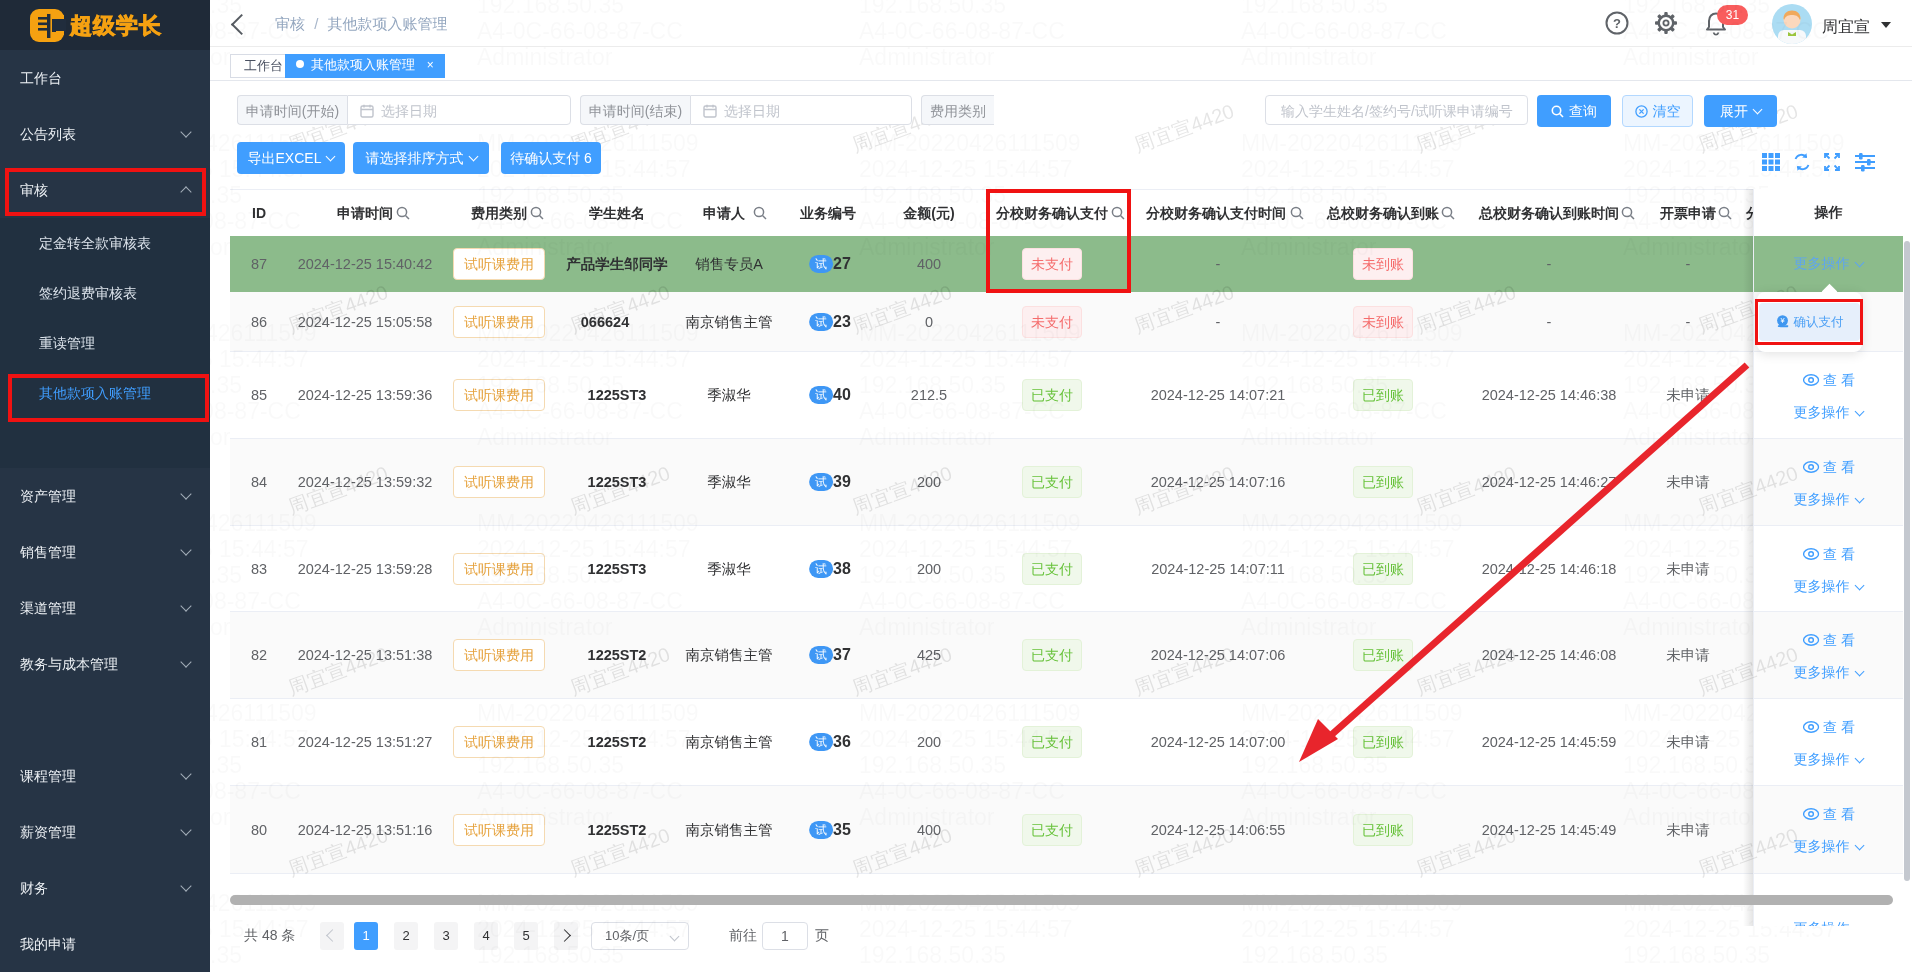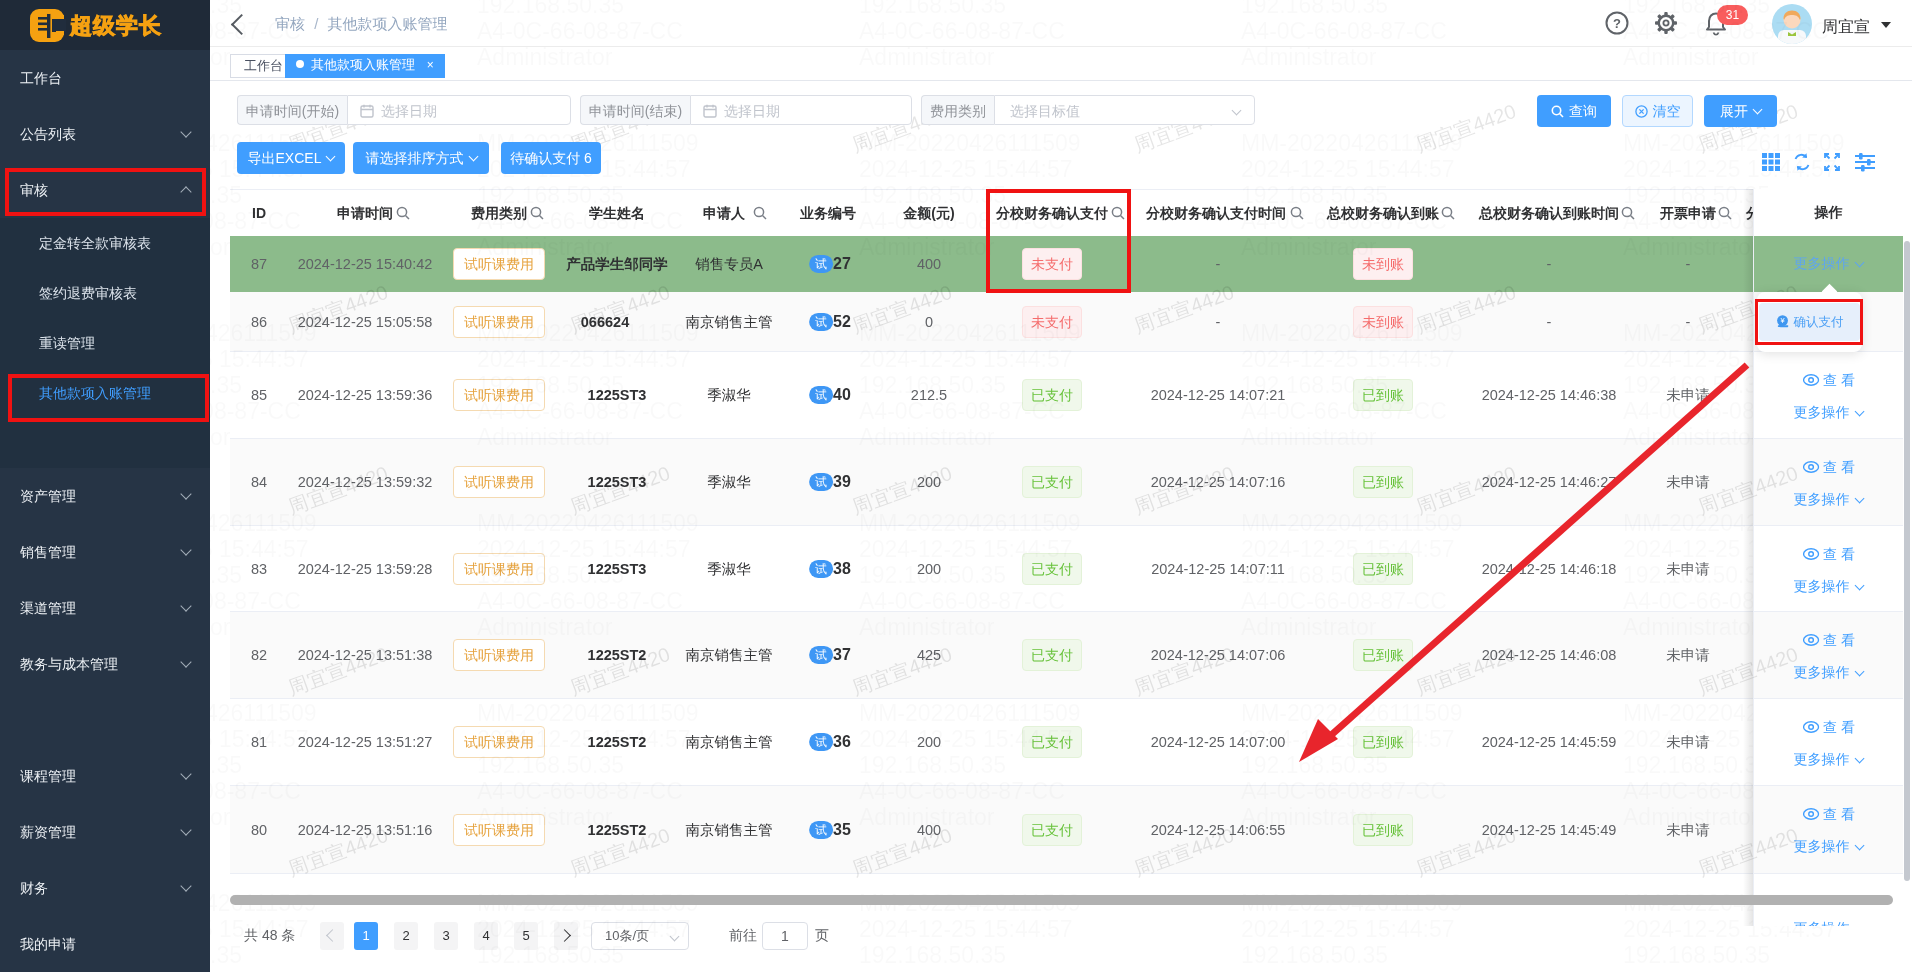--- a/index.html
+++ b/index.html
@@ -143,21 +143,21 @@
 <div class="inp" style="left:347px;width:224px"><svg width="14" height="14" style="position:absolute;left:12px;top:8px" viewBox="0 0 14 14">
         <rect x="1" y="2" width="12" height="11" rx="1.5" fill="none" stroke="#c0c4cc" stroke-width="1.4"></rect>
         <path d="M1 5.5 L13 5.5 M4 0.8 L4 3.5 M10 0.8 L10 3.5" stroke="#c0c4cc" stroke-width="1.4"></path>
       </svg><span style="margin-left:33px">选择日期</span></div>
 <div class="lbl" style="left:580px;width:110px">申请时间(结束)</div>
 <div class="inp" style="left:690px;width:222px"><svg width="14" height="14" style="position:absolute;left:12px;top:8px" viewBox="0 0 14 14">
         <rect x="1" y="2" width="12" height="11" rx="1.5" fill="none" stroke="#c0c4cc" stroke-width="1.4"></rect>
         <path d="M1 5.5 L13 5.5 M4 0.8 L4 3.5 M10 0.8 L10 3.5" stroke="#c0c4cc" stroke-width="1.4"></path>
       </svg><span style="margin-left:33px">选择日期</span></div>
 <div class="lbl" style="left:921px;width:73px">费用类别</div>
-<div class="inp" style="left:994px;width:261px"><span style="margin-left:15px">选择目标值</span><span class="gchev" style="position:absolute;right:14px;top:11px"></span></div>
+<div class="inp" style="left:1265px;width:263px;border-radius:4px"><span style="margin-left:15px">输入学生姓名/签约号/试听课申请编号</span></div>
 <div class="btn" style="left:1537px;top:95px;width:74px;height:32px;line-height:32px"><svg width="13" height="13" viewBox="0 0 13 13" style="vertical-align:-2px;margin-right:5px">
         <circle cx="5.5" cy="5.5" r="4.2" fill="none" stroke="#fff" stroke-width="1.6"></circle>
         <path d="M8.8 8.8 L12 12" stroke="#fff" stroke-width="1.6"></path>
       </svg>查询</div>
 <div class="btnl" style="left:1622px;top:95px;width:71px;height:32px;line-height:30px"><svg width="13" height="13" viewBox="0 0 13 13" style="vertical-align:-2px;margin-right:5px">
         <circle cx="6.5" cy="6.5" r="5.6" fill="none" stroke="#409eff" stroke-width="1.3"></circle>
         <path d="M4.4 4.4 L8.6 8.6 M8.6 4.4 L4.4 8.6" stroke="#409eff" stroke-width="1.3"></path>
       </svg>清空</div>
 <div class="btn" style="left:1704px;top:95px;width:73px;height:32px;line-height:32px">展开<span class="wchev"></span></div>
 
@@ -257,21 +257,21 @@
     <span class="c" style="left:1153px"><span class="tagr">未到账</span></span>
     <span class="c" style="left:1319px">-</span>
     <span class="c" style="left:1458px">-</span>
   </div>
   <div class="row" style="top:292px;height:59px;background:#fafafa">
     <span class="c" style="left:29px">86</span>
         <span class="c" style="left:135px">2024-12-25 15:05:58</span>
     <span class="c" style="left:269px"><span class="tago">试听课费用</span></span>
     <span class="c bold" style="left:375px">066624</span>
     <span class="c dark" style="left:499px">南京销售主管</span>
-    <span class="c" style="left:600px"><span class="shi">试</span><span class="num">52</span></span>
+    <span class="c" style="left:600px"><span class="shi">试</span><span class="num">23</span></span>
     <span class="c" style="left:699px">0</span>
     <span class="c" style="left:822px"><span class="tagr">未支付</span></span>
     <span class="c" style="left:988px">-</span>
     <span class="c" style="left:1153px"><span class="tagr">未到账</span></span>
     <span class="c" style="left:1319px">-</span>
     <span class="c" style="left:1458px">-</span>
   </div>
   <div class="row" style="top:351px;height:87px;background:#fff;border-top:1px solid #ebeef5">
     <span class="c" style="left:29px">85</span>
         <span class="c" style="left:135px">2024-12-25 13:59:36</span>

